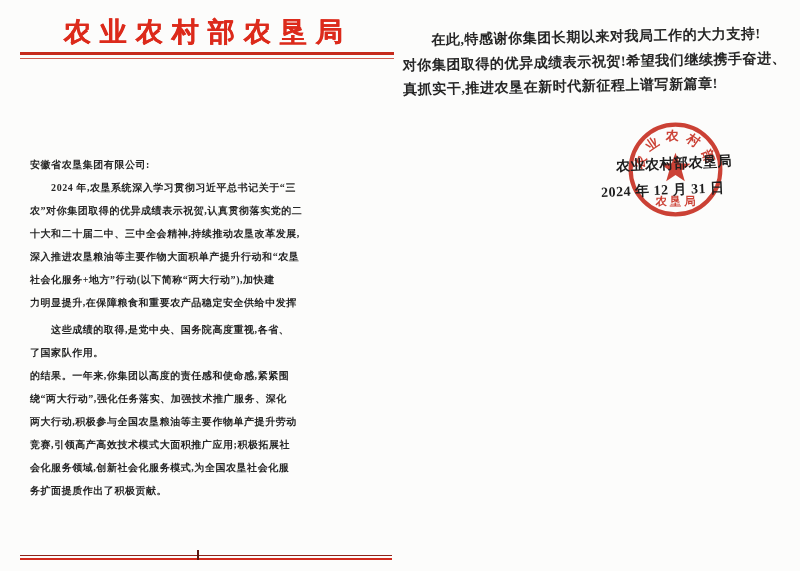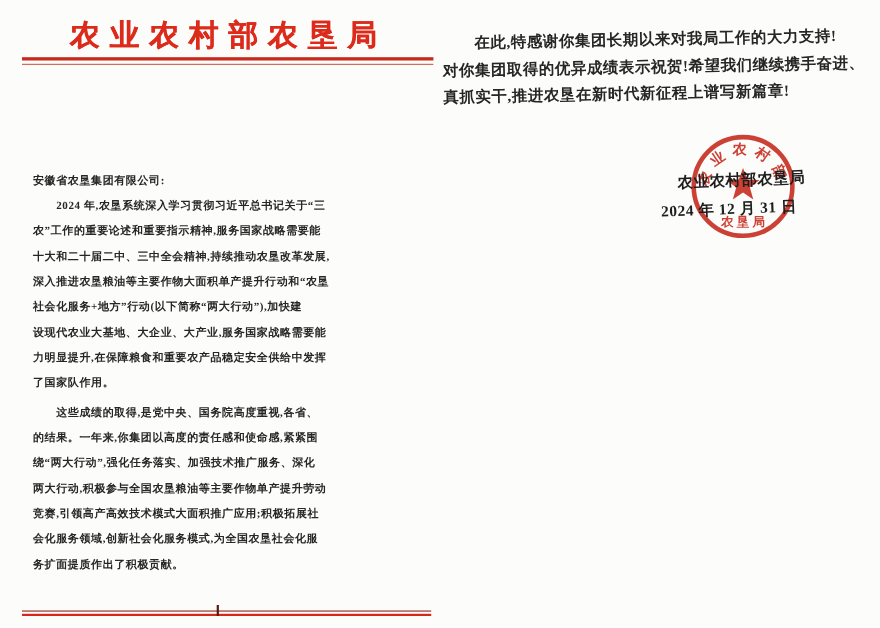--- a/index.html
+++ b/index.html
@@ -132,28 +132,27 @@
 
     <div class="letterhead">农业农村部农垦局</div>
 
     <div class="head-rule-thick"></div>
     <div class="head-rule-thin"></div>
 
 
     <div class="body-block">
       <div class="bline">安徽省农垦集团有限公司:</div>
       <div class="bline">　　2024 年,农垦系统深入学习贯彻习近平总书记关于“三</div>
-      <div class="bline">农”工作的重要论述和重要指示精神,服务国家战略需要能</div>
+      <div class="bline">农”对你集团取得的优异成绩表示祝贺,认真贯彻落实党的二</div>
       <div class="bline">十大和二十届二中、三中全会精神,持续推动农垦改革发展,</div>
       <div class="bline">深入推进农垦粮油等主要作物大面积单产提升行动和“农垦</div>
       <div class="bline">社会化服务+地方”行动(以下简称“两大行动”),加快建</div>
-      <div class="bline">设现代农业大基地、大企业、大产业,服务国家战略需要能</div>
       <div class="bline">力明显提升,在保障粮食和重要农产品稳定安全供给中发挥</div>
+      <div class="bline para-gap">　　这些成绩的取得,是党中央、国务院高度重视,各省、</div>
       <div class="bline">了国家队作用。</div>
-      <div class="bline para-gap">　　这些成绩的取得,是党中央、国务院高度重视,各省、</div>
       <div class="bline">的结果。一年来,你集团以高度的责任感和使命感,紧紧围</div>
       <div class="bline">绕“两大行动”,强化任务落实、加强技术推广服务、深化</div>
       <div class="bline">两大行动,积极参与全国农垦粮油等主要作物单产提升劳动</div>
       <div class="bline">竞赛,引领高产高效技术模式大面积推广应用;积极拓展社</div>
       <div class="bline">会化服务领域,创新社会化服务模式,为全国农垦社会化服</div>
       <div class="bline">务扩面提质作出了积极贡献。</div>
     </div>
 
     <div class="foot-rule-thin"></div>
     <div class="foot-rule-thick"></div>

